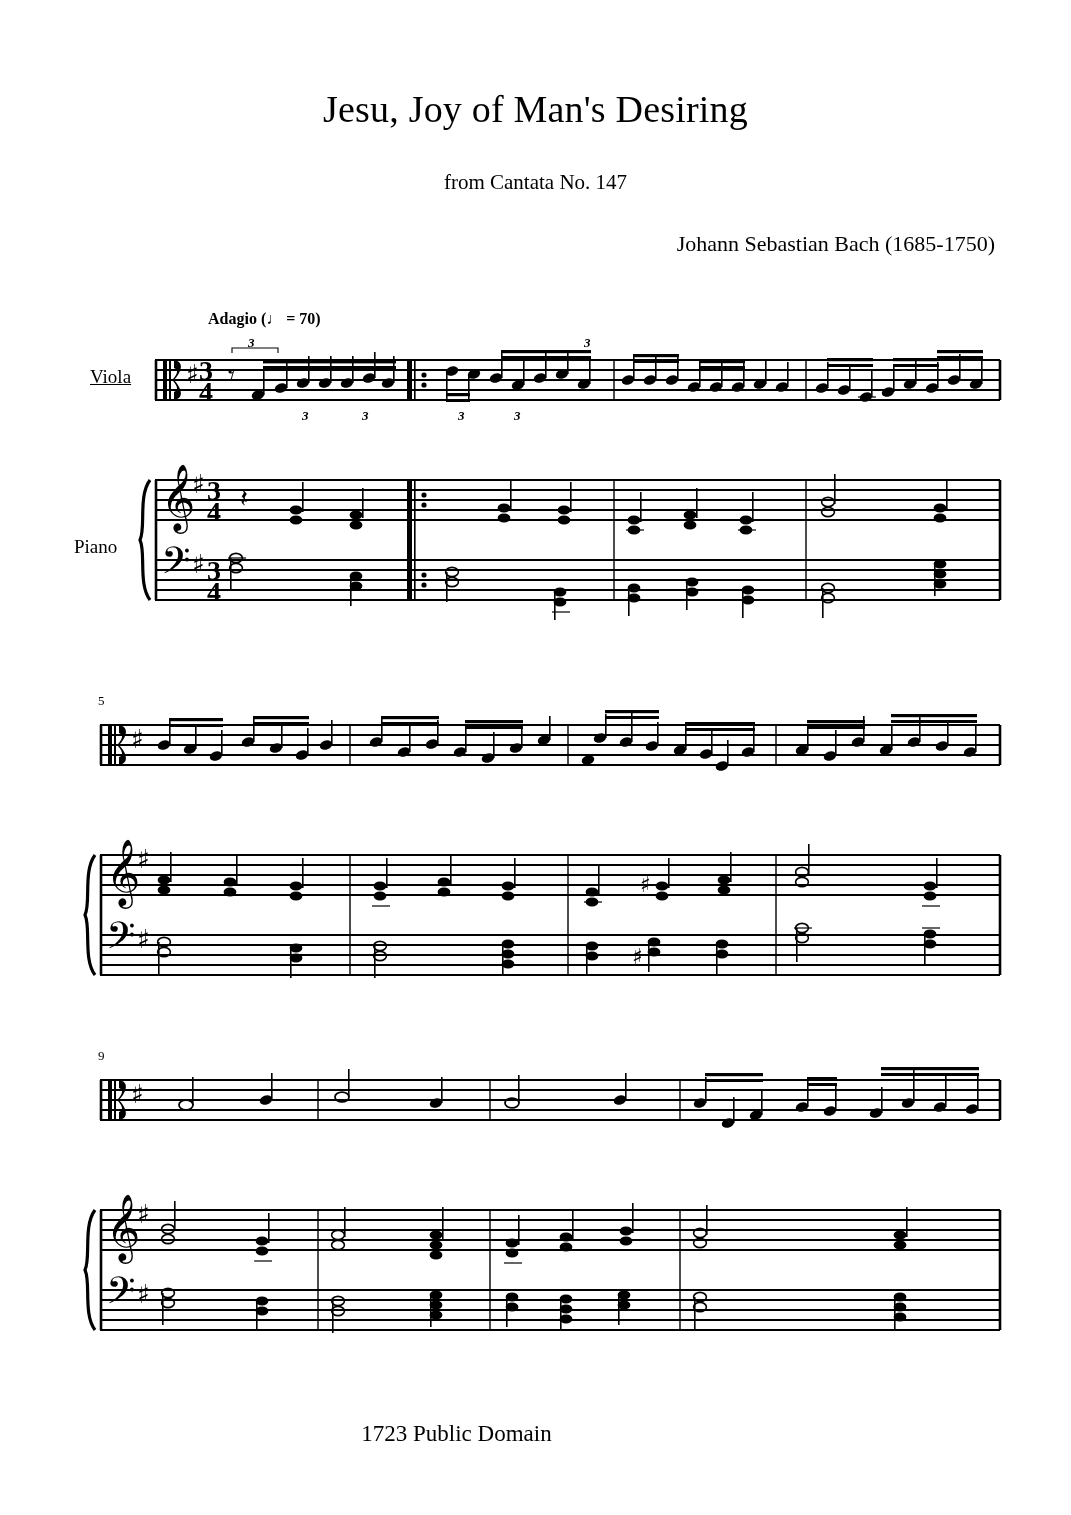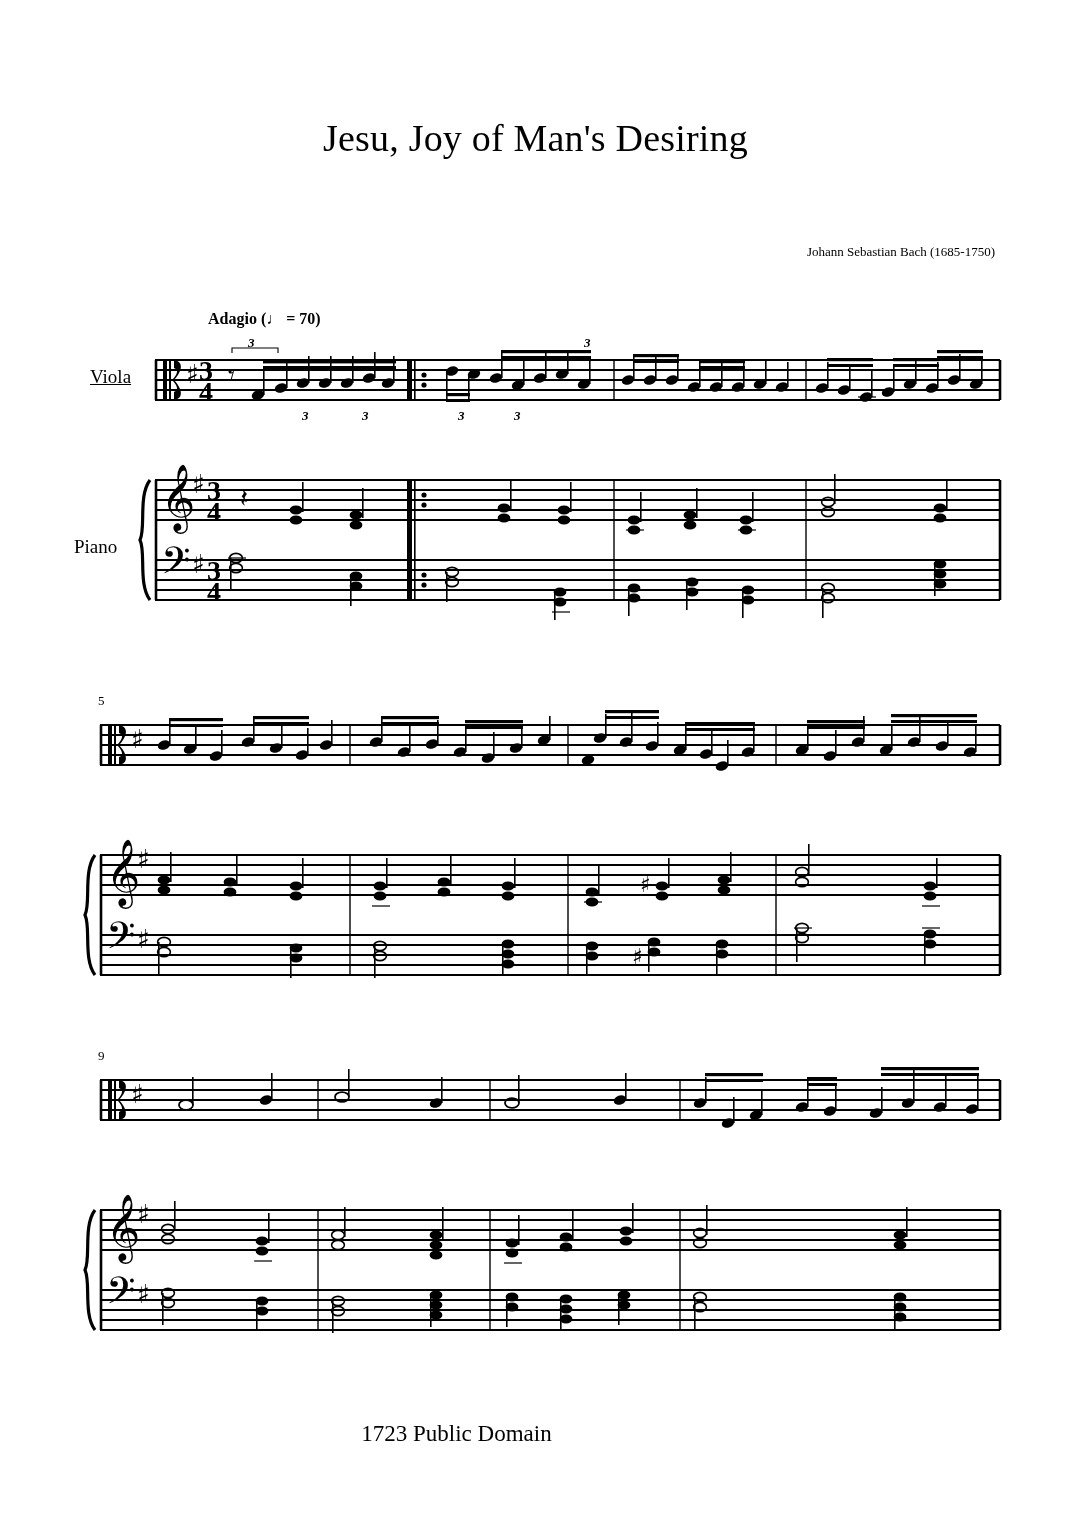--- a/index.html
+++ b/index.html
@@ -16,40 +16,40 @@
     width: 1071px;
     height: 1515px;
     margin: 0 auto;
     background: #ffffff;
     overflow: hidden;
   }
 
   
   .title {
     position: absolute;
-    top: 116px;
+    top: 87px;
     left: 0;
     width: 1071px;
     text-align: center;
     font-size: 38px;
     letter-spacing: 0.2px;
   }
   .subtitle {
     position: absolute;
     top: 170px;
     left: 0;
     width: 1071px;
     text-align: center;
     font-size: 21px;
   }
   .composer {
     position: absolute;
-    top: 244px;
+    top: 231px;
     right: 76px;
-    font-size: 13px;
+    font-size: 22px;
   }
   .footer {
     position: absolute;
     bottom: 68px;
     left: 0;
     width: 913px;
     text-align: center;
     font-size: 23px;
   }
 
@@ -81,20 +81,21 @@
     left: 0;
     top: 0;
   }
 </style>
 </head>
 <body>
 
 <div id="page">
 
   <div class="title">Jesu, Joy of Man's Desiring</div>
+  <div class="subtitle">from Cantata No. 147</div>
   <div class="composer">Johann Sebastian Bach (1685-1750)</div>
 
   <div class="system" style="top:300px;height:340px;text-align:right;">
     <div class="tempo-mark" style="left:208px;top:10px;">Adagio (♩ = 70)</div>
     <div class="inst-label" style="left:90px;top:66px;text-decoration:underline;">Viola</div>
     <div class="inst-label" style="left:74px;top:236px;">Piano</div>
 
     <svg class="sysvg" width="1071" height="340" viewBox="0 0 1071 340">
       <g stroke="#000" stroke-width="1.1" shape-rendering="crispEdges">
 

